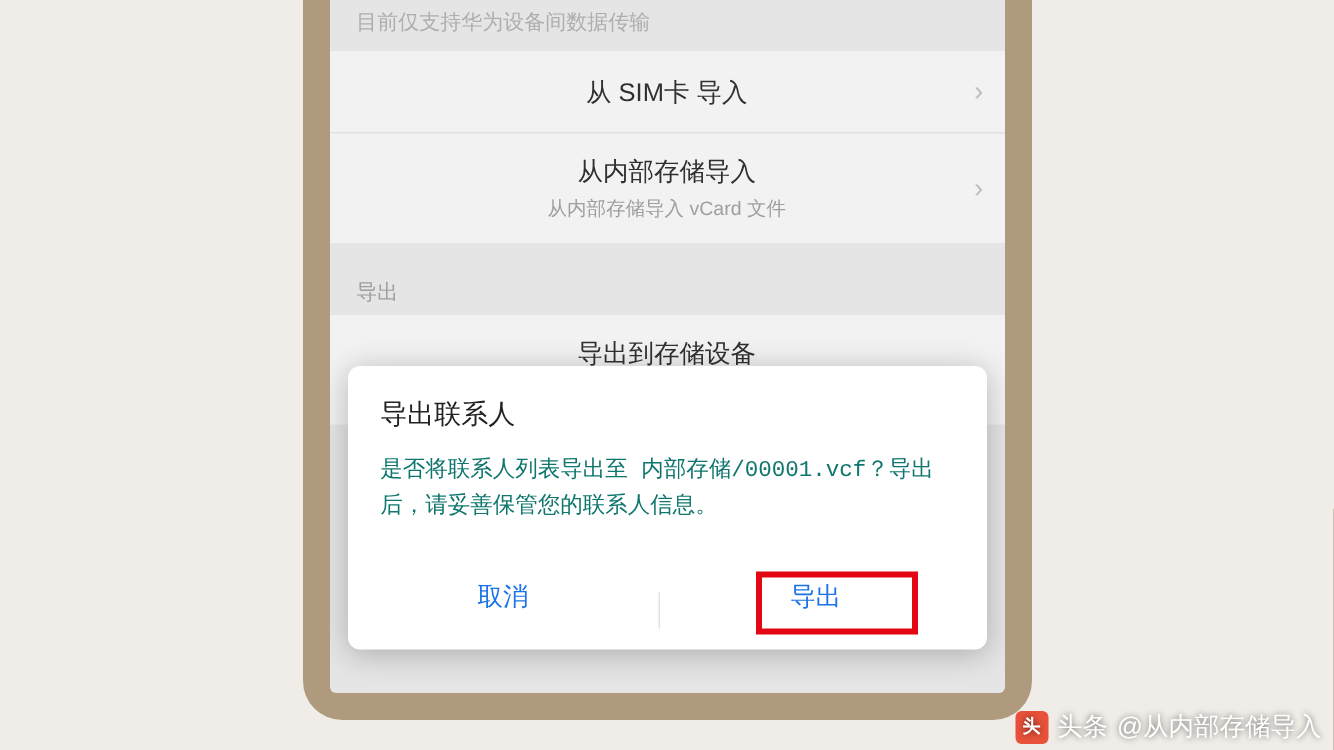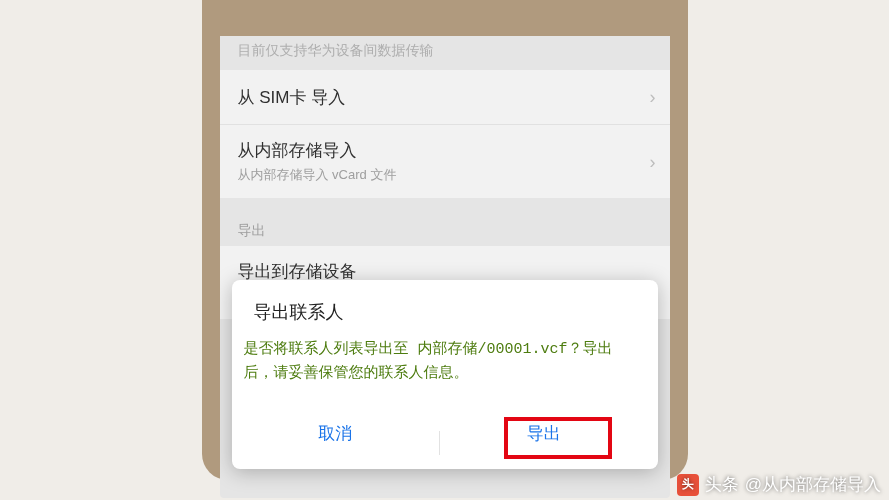--- a/index.html
+++ b/index.html
@@ -19,39 +19,39 @@
       background: #b09a7e;
       border-radius: 0 0 26px 26px;
       padding: 0 18px 18px 18px;
     }
     .screen {
       width: 100%; height: 100%;
       background: #f2f2f2;
       border-radius: 0 0 4px 4px;
       position: relative;
       overflow: hidden;
-      margin-top: 36px;
     }
     .bg-list {
       padding: 0;
       filter: none;
     }
     .bg-list .hint-top {
       color: #b8b8b8;
       font-size: 14px;
       padding: 6px 18px 10px 18px;
     }
     .list-item {
       background: #fff;
       padding: 14px 18px;
       position: relative;
       display: flex;
       flex-direction: column;
       justify-content: center;
       min-height: 54px;
+      text-align: center;
     }
     .list-item.divider-top { border-top: 1px solid #eee; }
     .item-title { color: #333; font-size: 17px; }
     .item-sub { color: #a8a8a8; font-size: 13px; margin-top: 4px; }
     .chevron {
       position: absolute; right: 14px; top: 50%;
       transform: translateY(-50%);
       color: #c8c8c8; font-size: 18px;
     }
     .section-gap { height: 10px; background: #f2f2f2; }
@@ -72,22 +72,22 @@
       border-radius: 8px;
       box-shadow: 0 3px 20px rgba(0,0,0,0.25);
       padding: 20px 0 0 0;
       font-family: Liberation Mono, monospace;
     }
     .dialog-title {
       color: #222; font-size: 18px; font-weight: 500;
       padding: 0 22px 14px 22px;
     }
     .dialog-body {
-      color: #4d7c0f; font-size: 15px; line-height: 1.6;
-      padding: 0 22px 18px 12px;
+      color: #0f766e; font-size: 15px; line-height: 1.6;
+      padding: 0 22px 18px 22px;
     }
     .dialog-actions {
       display: flex;
       border-top: 0;
       padding: 8px 10px 14px 0;
       align-items: flex-end;
       justify-content: space-around;
     }
     .dialog-btn {
       flex: 1;

